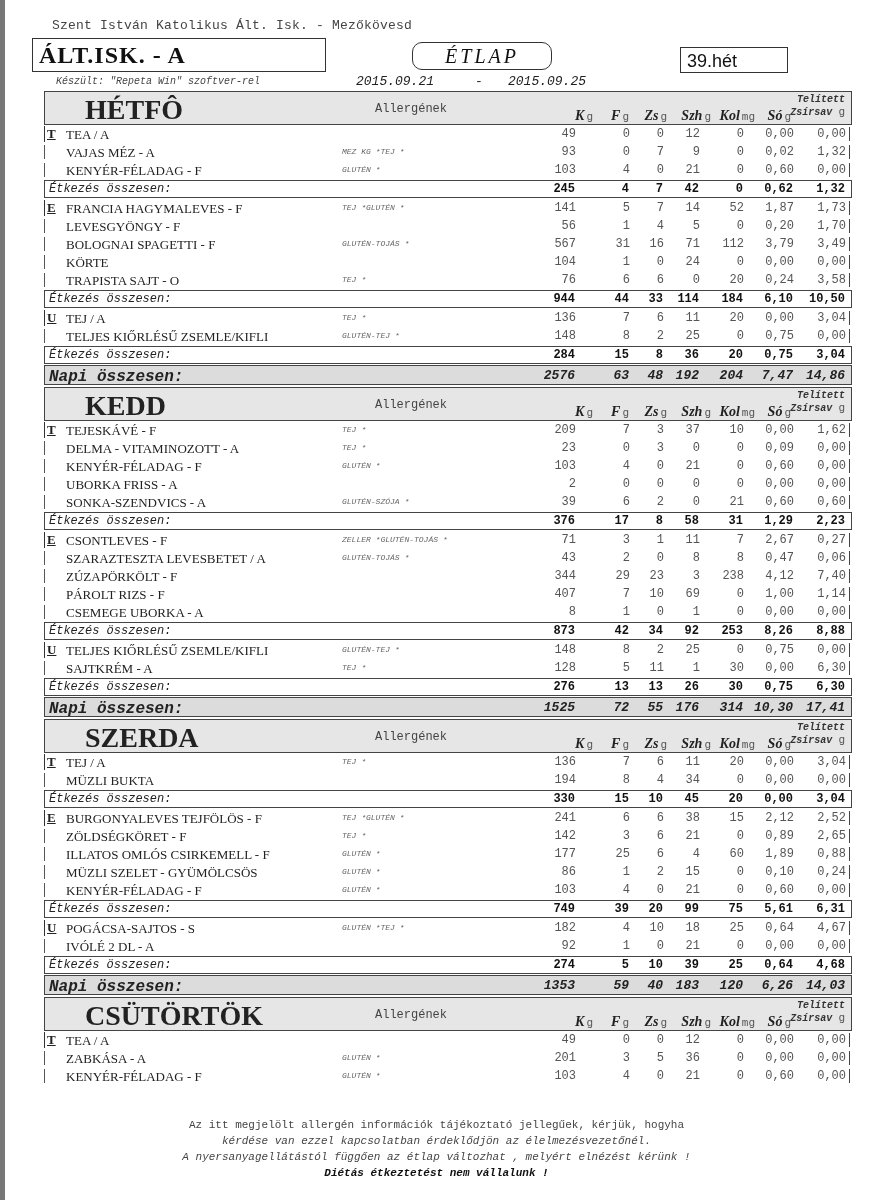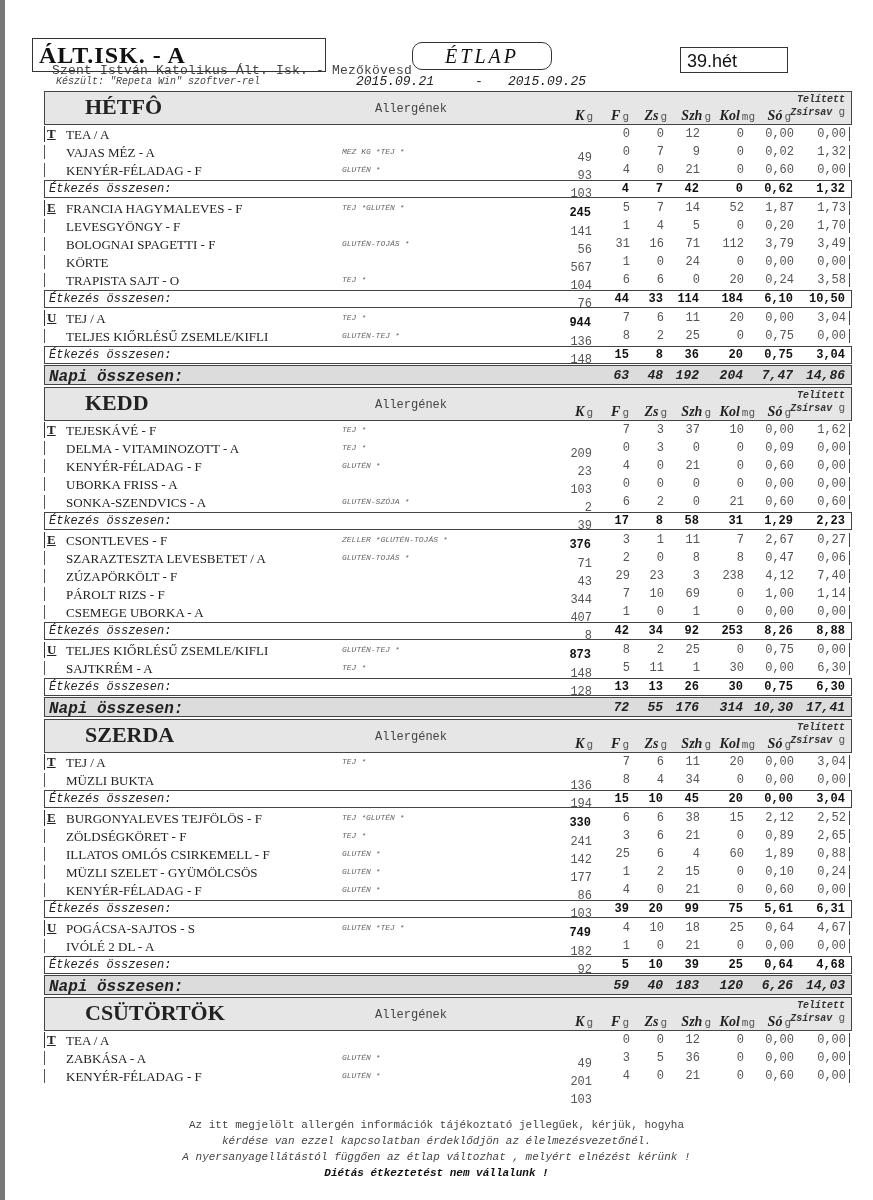--- a/index.html
+++ b/index.html
@@ -2,46 +2,46 @@
 <html><head>
 <meta charset="utf-8">
 <style>
   html, body { margin: 0; padding: 0; background: #fff; }
   body {
     width: 873px; height: 1200px; position: relative; overflow: hidden;
     font-family: "Liberation Mono", "DejaVu Sans Mono", monospace;
     color: #222;
   }
   .leftedge { position: absolute; left: 0; top: 0; width: 5px; height: 1200px; background: #777; }
-  .school { position: absolute; left: 52px; top: 18px; font-size: 13px; color: #444; letter-spacing: 0.2px; margin-top: 45px; }
+  .school { position: absolute; left: 52px; top: 18px; font-size: 13px; color: #444; letter-spacing: 0.2px; }
   .namebox { position: absolute; left: 32px; top: 38px; width: 292px; height: 32px; border: 1.5px solid #333; }
   .namebox span { position: absolute; left: 6px; top: 3px; font-family: "Liberation Serif", serif; font-weight: bold; font-size: 24px; letter-spacing: 1px; color: #111; }
   .etlap { position: absolute; left: 412px; top: 42px; width: 138px; height: 26px; border: 1.5px solid #333; border-radius: 10px; text-align: center; font-family: "Liberation Serif", serif; font-style: italic; font-size: 20px; letter-spacing: 3px; line-height: 26px; color: #111; }
   .week { position: absolute; left: 680px; top: 47px; width: 108px; height: 26px; border: 1.5px solid #333; font-family: "Liberation Sans", sans-serif; font-size: 18px; line-height: 26px; padding-left: 6px; box-sizing: border-box; color:#111; }
   .made { position: absolute; left: 56px; top: 76px; font-size: 10px; font-style: italic; color: #444; }
   .d1 { position: absolute; left: 356px; top: 74px; font-size: 13px; font-style: italic; color: #222; }
   .dash { position: absolute; left: 475px; top: 74px; font-size: 13px; color: #222; }
   .d2 { position: absolute; left: 508px; top: 74px; font-size: 13px; font-style: italic; color: #222; }
 
   .sheet { position: absolute; left: 44px; top: 91px; width: 808px; }
   .dayhead { position: relative; height: 34px; border: 1.5px solid #444; background: #e6e6e6; box-sizing: border-box; }
-  .dayname { position: absolute; left: 40px; top: 2px; font-family: "Liberation Serif", serif; font-weight: bold; font-size: 22px; color: #222; }
+  .dayname { position: absolute; left: 40px; top: 2px; font-family: "Liberation Serif", serif; font-weight: bold; font-size: 28px; color: #222; }
   .allerg-h { position: absolute; left: 330px; top: 10px; font-size: 12px; color: #444; }
   .colh { position: absolute; top: 16px; font-family: "Liberation Serif", serif; font-weight: bold; font-style: italic; font-size: 14px; color: #222; }
   .colh small { font-family: "Liberation Mono", monospace; font-weight: normal; font-style: normal; font-size: 11px; color: #555; margin-left: 2px; }
   .telh { position: absolute; right: 6px; top: 2px; font-size: 10px; font-weight: bold; font-style: italic; color: #333; text-align: right; line-height: 12px; }
   .telh small { font-weight: normal; font-style: normal; color: #555; font-size: 11px; }
 
   .row { position: relative; height: 18px; font-size: 12px; }
   .row .meal { position: absolute; left: 0; top: 1px; width: 14px; height: 16px; border-left: 1.5px solid #333; font-family: "Liberation Serif", serif; font-weight: bold; font-size: 13px; text-decoration: underline; padding-left: 2px; line-height: 16px; }
   .row .bar { position: absolute; left: 0; top: 2px; width: 1px; height: 14px; border-left: 1.5px solid #555; }
   .row .food { position: absolute; left: 22px; top: 2px; font-family: "Liberation Serif", serif; font-size: 13px; color: #222; white-space: nowrap; }
   .row .al { position: absolute; left: 298px; top: 4px; font-size: 8px; font-style: italic; color: #666; white-space: nowrap; }
   .num { position: absolute; top: 2px; text-align: right; font-size: 12px; color: #555; }
-  .c0 { right: 260px; margin-top: 24px; } .c1 { right: 222px; } .c2 { right: 188px; } .c3 { right: 152px; }
+  .c0 { right: 276px; } .c1 { right: 222px; } .c2 { right: 188px; } .c3 { right: 152px; }
   .c4 { right: 108px; } .c5 { right: 58px; } .c6 { right: 6px; }
   .row .endbar { position: absolute; right: 2px; top: 2px; height: 14px; border-right: 1.5px solid #444; }
 
   .sum { position: relative; height: 18px; border: 1.5px solid #444; box-sizing: border-box; margin: 1px 0; }
   .sum .lbl { position: absolute; left: 4px; top: 1px; font-size: 12px; font-style: italic; color: #222; }
   .sum .num { color: #111; font-weight: bold; top: 1px; }
   .napi { position: relative; height: 20px; border: 1.5px solid #444; box-sizing: border-box; background: #dcdcdc; margin-bottom: 2px; }
   .napi .lbl { position: absolute; left: 4px; top: 2px; font-size: 16px; font-style: italic; font-weight: bold; color: #222; }
   .napi .num { color: #222; font-weight: bold; font-style: italic; font-size: 13px; top: 2px; }
 

